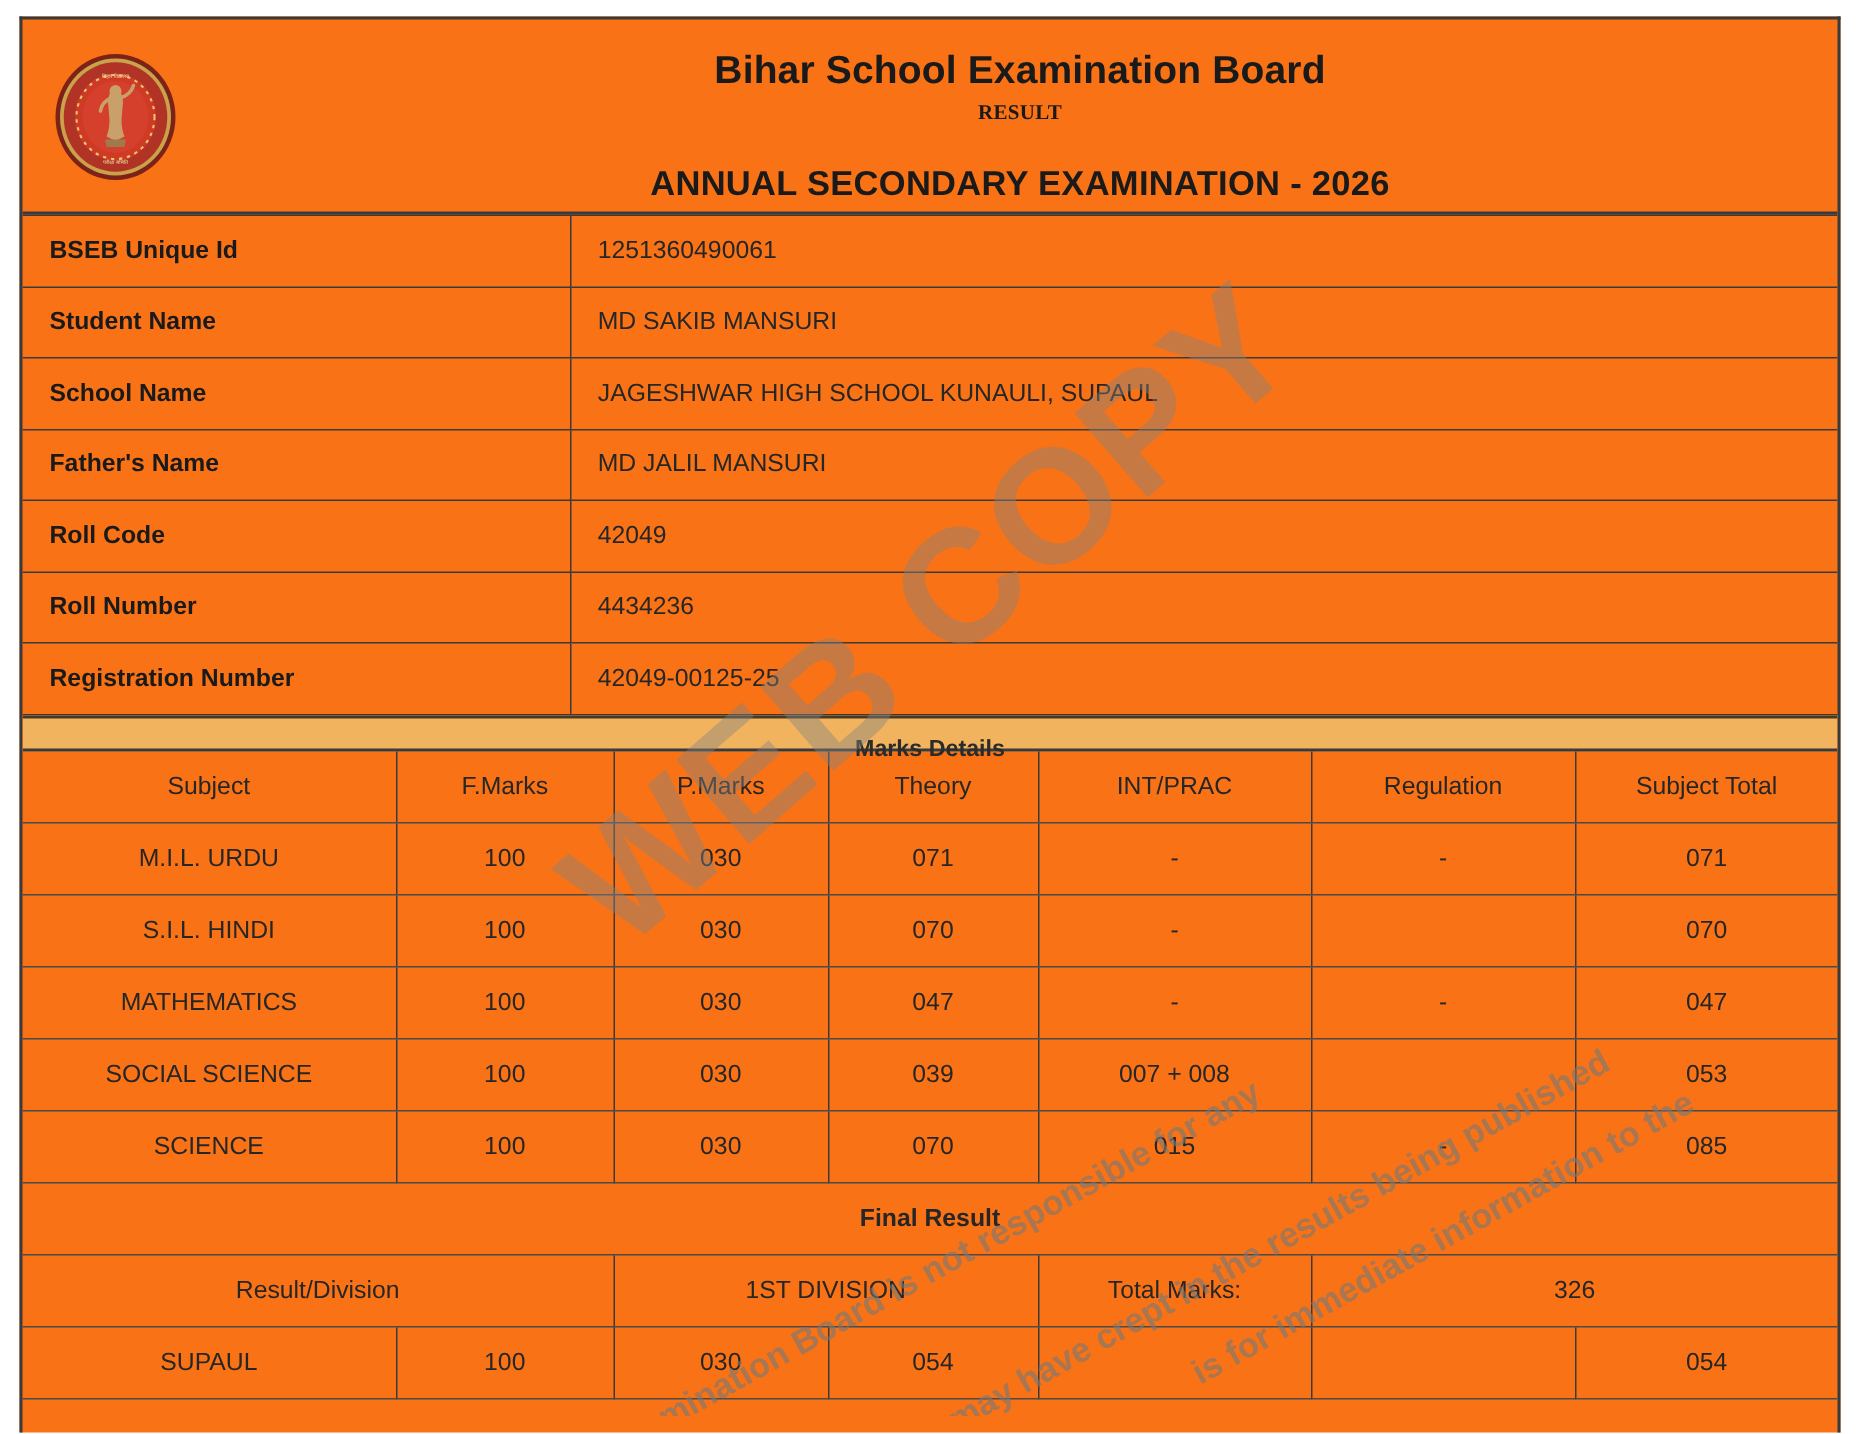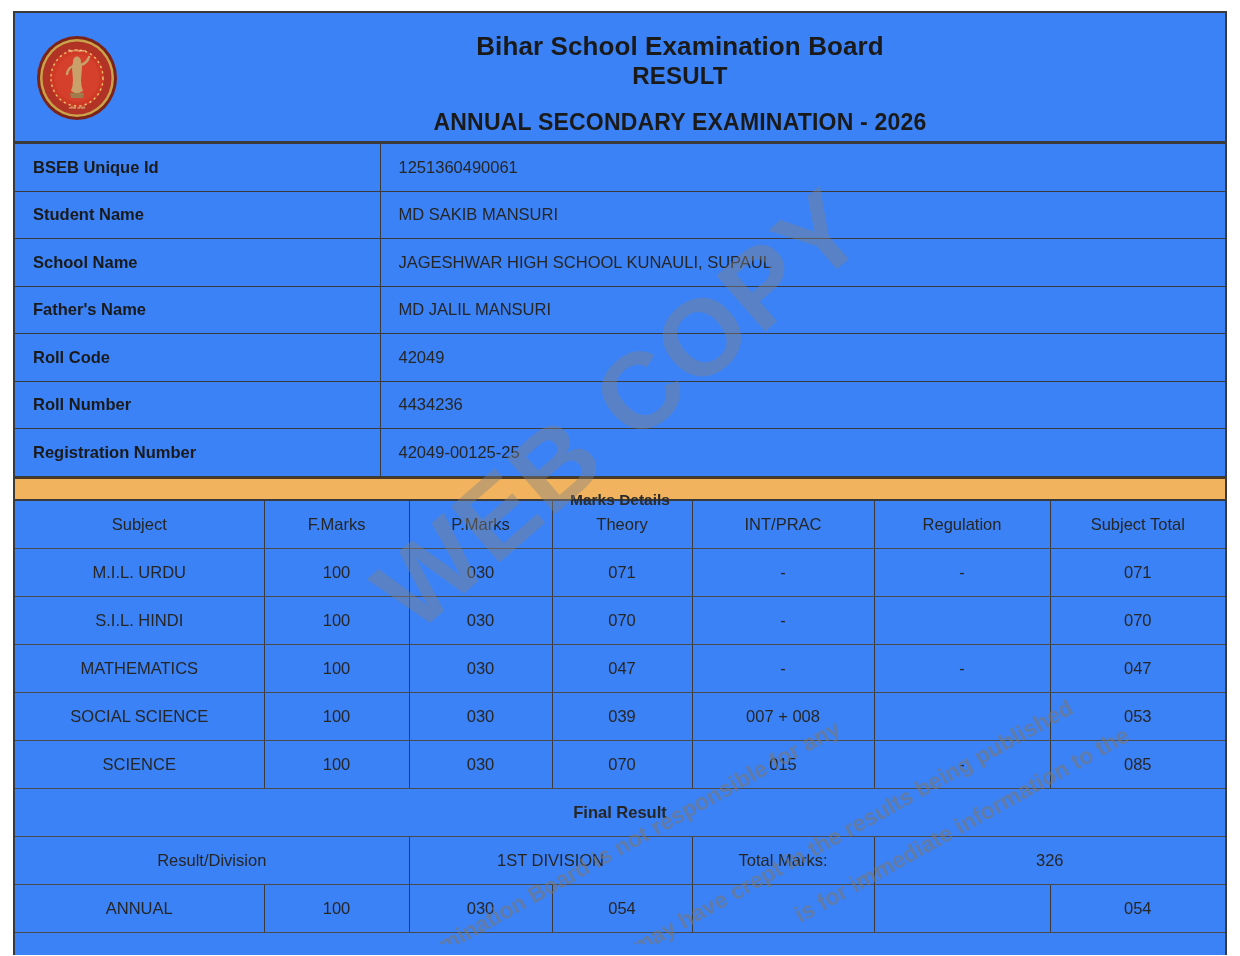--- a/index.html
+++ b/index.html
@@ -19,21 +19,21 @@
   
   #sheet {
     position: absolute;
     left: 13px;
     top: 11px;
     width: 1214px;
     height: 944px;
     border: 2px solid #3a3a3a;
     border-bottom: none;
     box-sizing: border-box;
-    background: #3b82f6;
+    background: #f97316;
     overflow: hidden;
   }
 
   
   #header {
     height: 130px;
     border-bottom: 2px solid #3a3a3a;
     position: relative;
     box-sizing: border-box;
   }
@@ -51,24 +51,25 @@
     top: 16px;
     text-align: center;
   }
   .h-line1 {
     font-size: 26px;
     font-weight: bold;
     letter-spacing: 0.1px;
     line-height: 34px;
   }
   .h-line2 {
-    font-size: 24px;
+    font-size: 14px;
     font-weight: bold;
     line-height: 26px;
     letter-spacing: 0.2px;
+    font-family: Liberation Serif, serif;
   }
   .h-line3 {
     font-size: 23px;
     font-weight: bold;
     line-height: 34px;
     letter-spacing: 0.2px;
     margin-top: 16px;
   }
 
   
@@ -322,21 +323,21 @@
         <tr>
           <td class="section-row" colspan="7">Final Result</td>
         </tr>
         <tr>
           <td class="edge-l" colspan="2">Result/Division</td>
           <td class="bold-cell" colspan="2">1ST DIVISION</td>
           <td>Total Marks:</td>
           <td class="bold-cell edge-r" colspan="2">326</td>
         </tr>
         <tr>
-          <td class="edge-l">ANNUAL</td>
+          <td class="edge-l">SUPAUL</td>
           <td class="">100</td>
           <td class="">030</td>
           <td class="">054</td>
           <td class=""></td>
           <td class=""></td>
           <td class=" edge-r">054</td>
         </tr>
       </tbody>
   </table>
 

